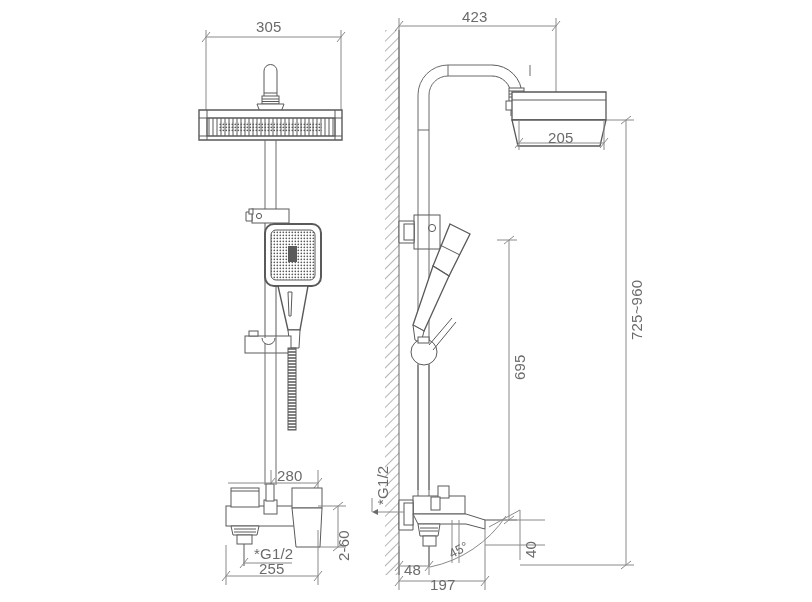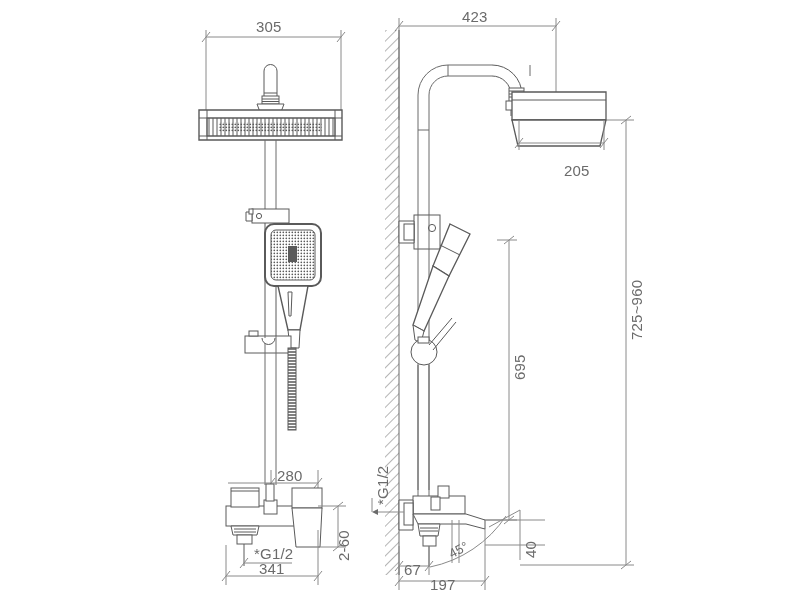--- a/index.html
+++ b/index.html
@@ -294,26 +294,26 @@
         <line x1="378" y1="512" x2="404" y2="512"></line>
         <path d="M378,509 L372,512 L378,515 Z" fill="#6b6b6b" stroke="none"></path>
         <line x1="372" y1="512" x2="372" y2="498"></line>
       </g>
 
     </g>
   </svg>
 
   <div class="dimtext" style="left:256px;top:18px;">305</div>
   <div class="dimtext" style="left:462px;top:8px;">423</div>
-  <div class="dimtext" style="left:564px;top:129px;margin-top:33px;">205</div>
+  <div class="dimtext" style="left:548px;top:129px;">205</div>
   <div class="dimtext" style="left:277px;top:467px;">280</div>
-  <div class="dimtext" style="left:259px;top:560px;">341</div>
+  <div class="dimtext" style="left:259px;top:560px;">255</div>
   <div class="dimtext" style="left:254px;top:545px;">*G1/2</div>
   <div class="dimtext rot" style="left:335px;top:561px;">2-60</div>
   <div class="dimtext rot" style="left:511px;top:380px;">695</div>
   <div class="dimtext rot" style="left:628px;top:340px;">725~960</div>
   <div class="dimtext rot" style="left:374px;top:505px;">*G1/2</div>
-  <div class="dimtext" style="left:404px;top:561px;">67</div>
+  <div class="dimtext" style="left:404px;top:561px;">48</div>
   <div class="dimtext" style="left:430px;top:576px;">197</div>
   <div class="dimtext rot" style="left:522px;top:558px;">40</div>
   <div class="dimtext small" style="left:446px;top:548px;transform:rotate(-28deg);transform-origin:left top;">45°</div>
 
 </div>
 
 </body></html>

